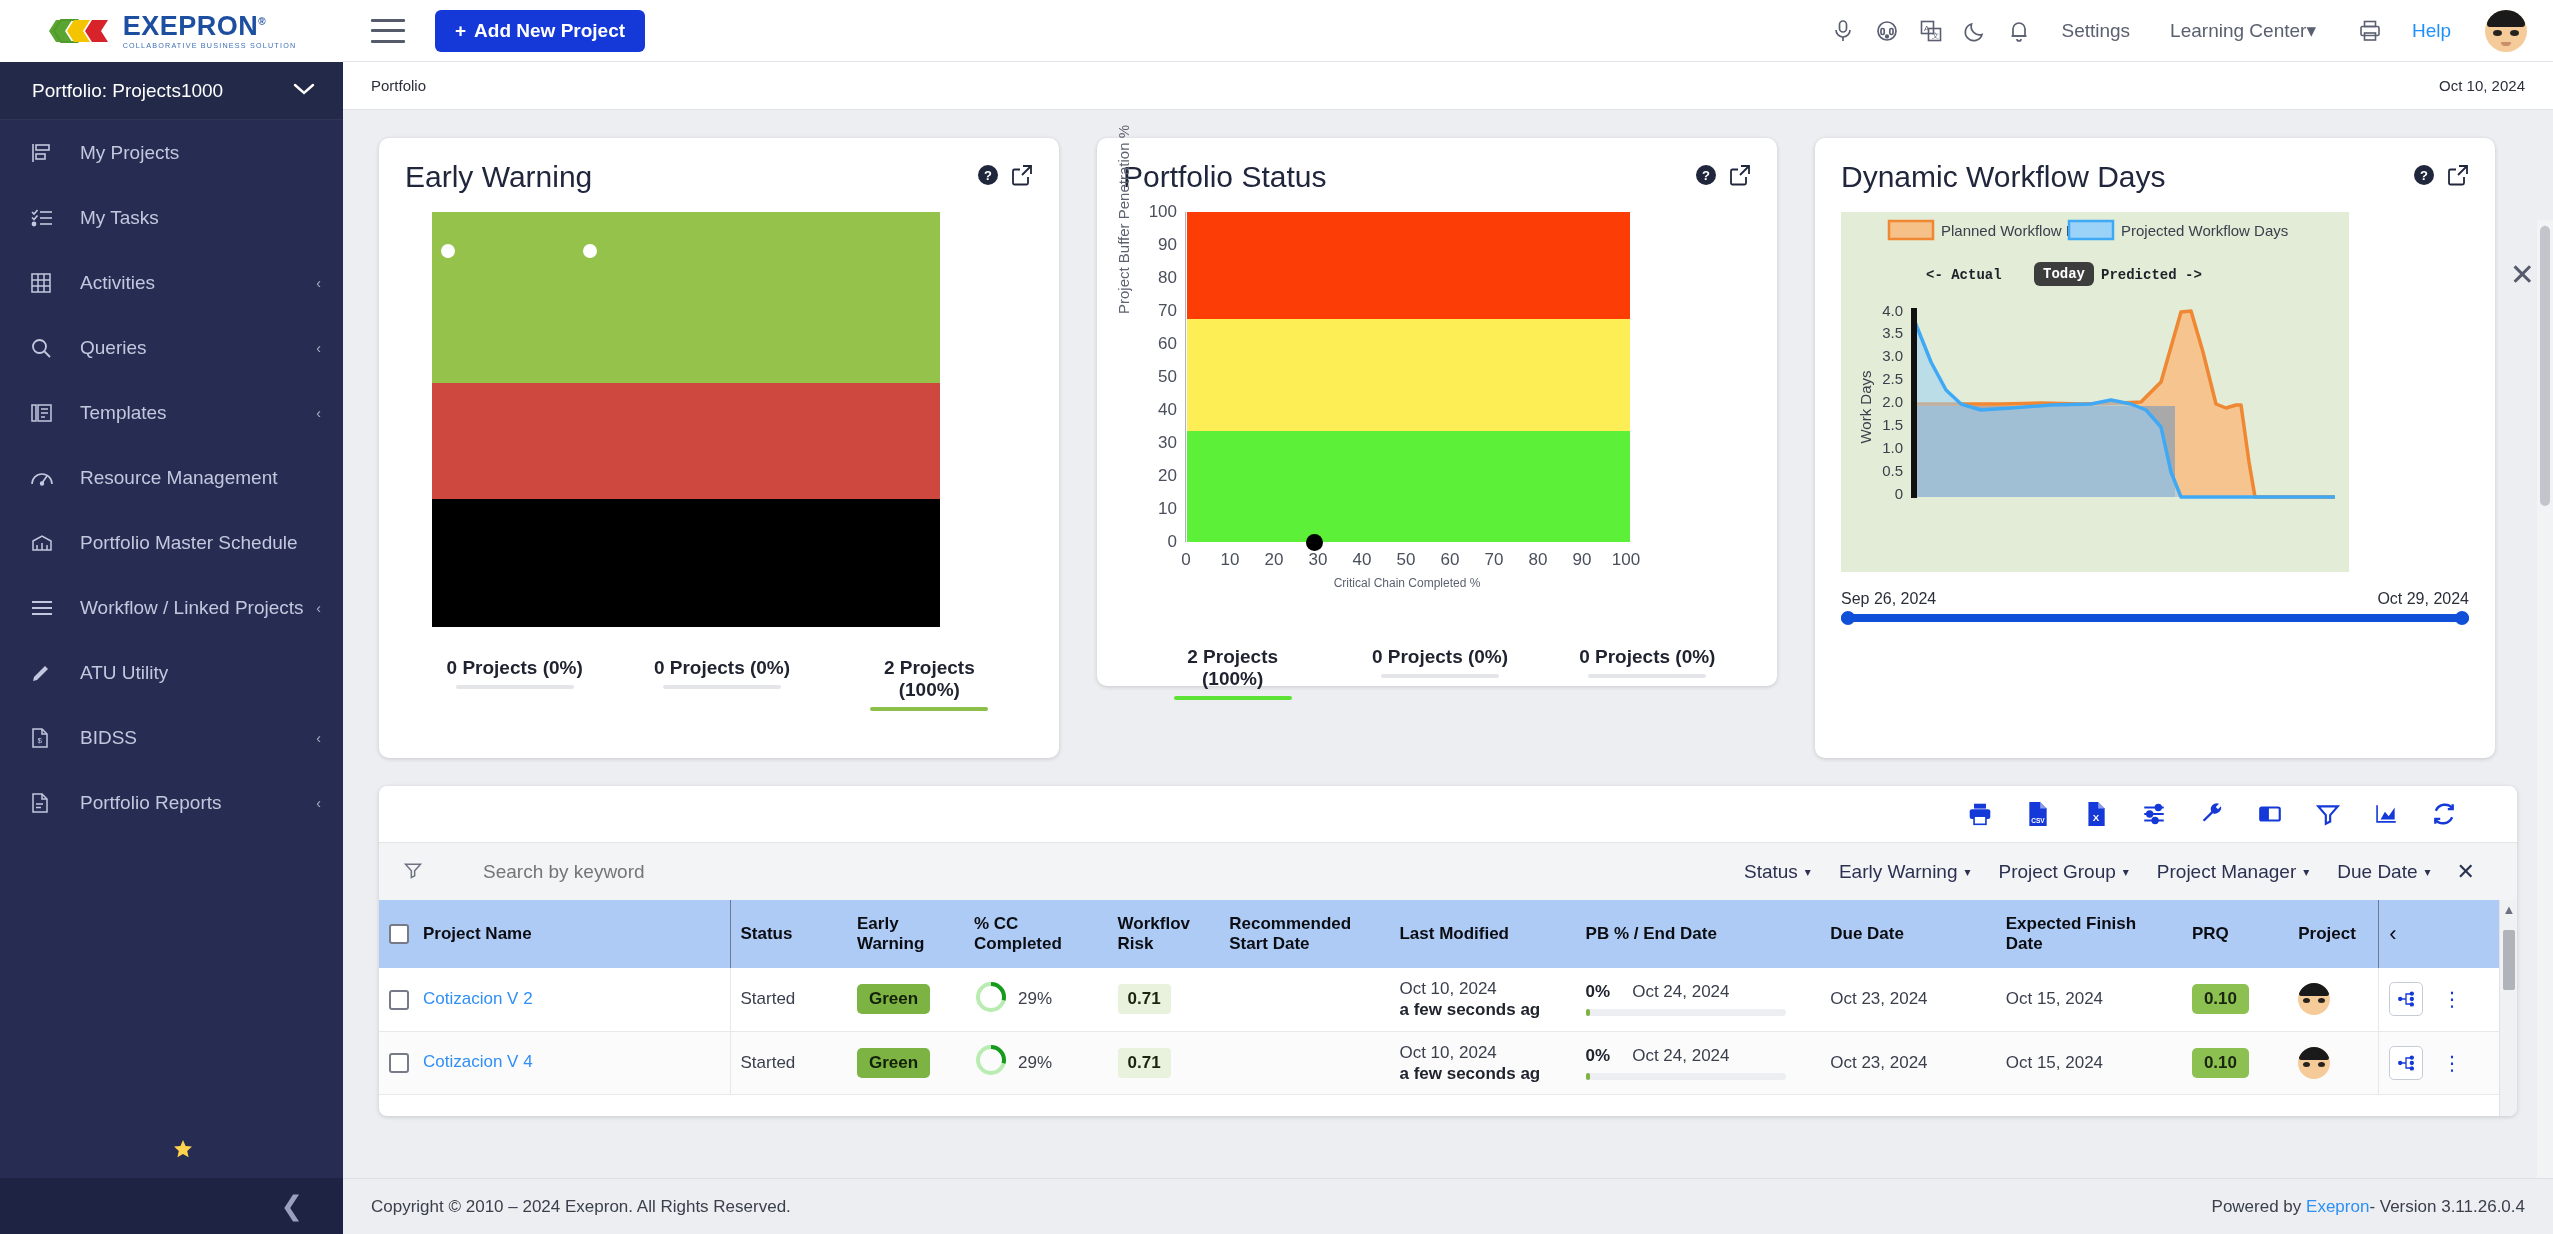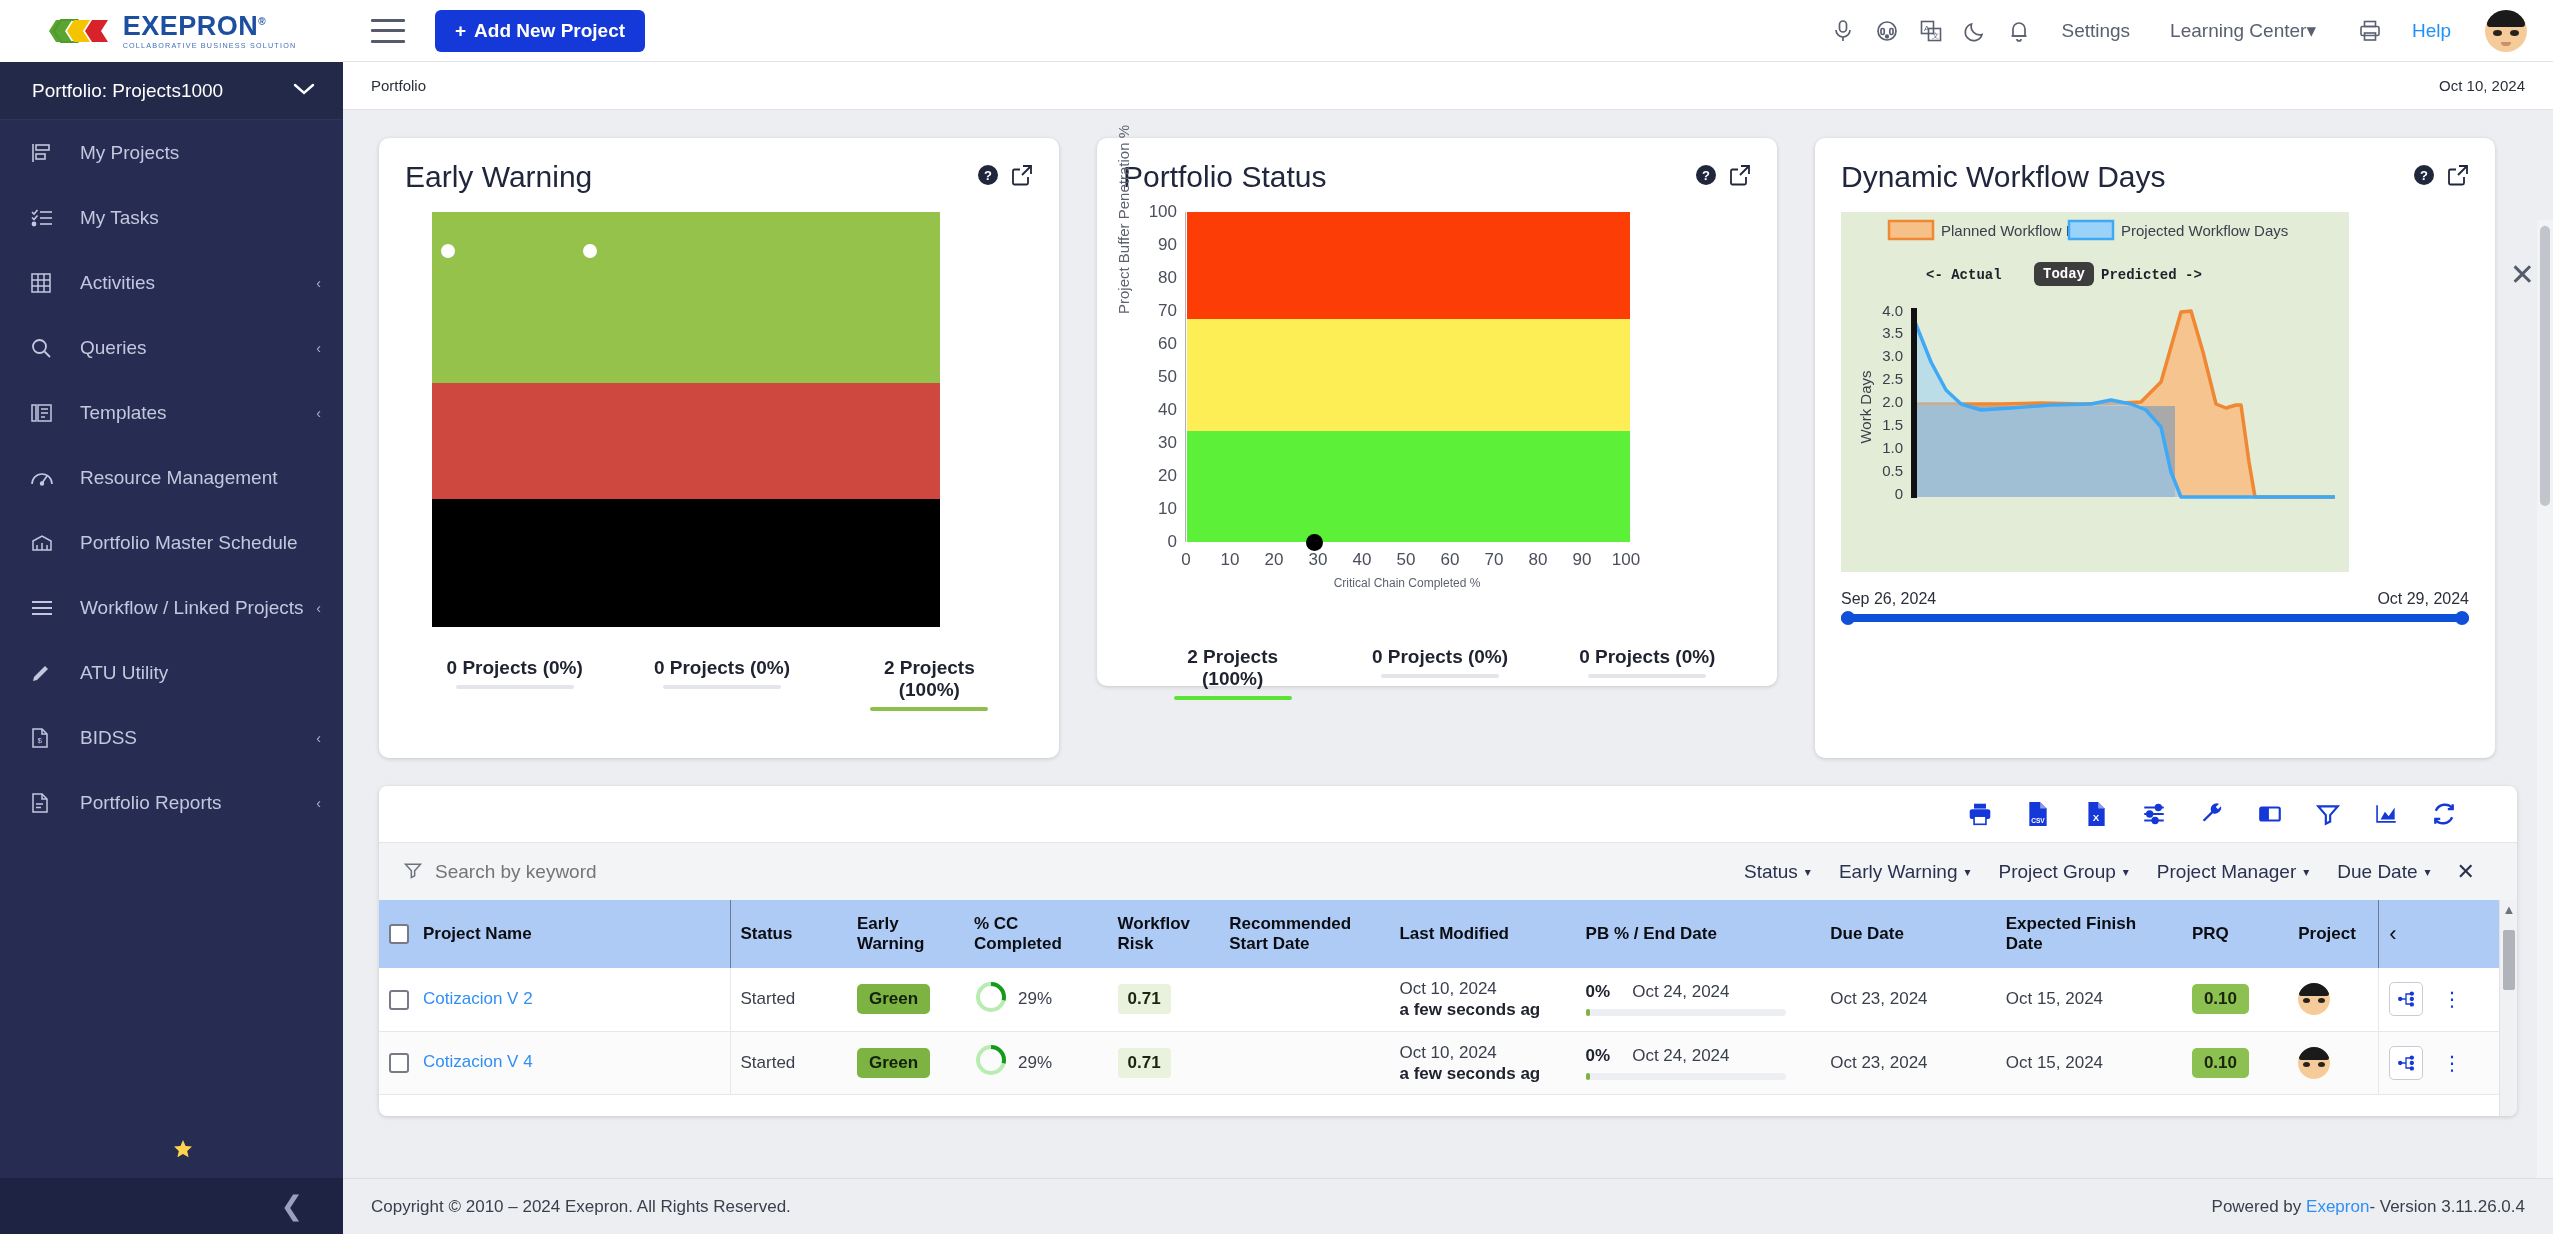--- a/index.html
+++ b/index.html
@@ -260,20 +260,21 @@
   #table-toolbar .tt { color: #1538d8; cursor: pointer; display: flex; }
   #filter-bar {
     height: 58px; background: #f3f4f6; border-top: 1px solid #e3e5e9;
     display: flex; align-items: center; padding: 0 24px 0 24px;
   }
   #search-wrap { display: flex; align-items: center; gap: 12px; color: #6d7281; }
   #search-input {
     border: none; background: transparent; outline: none;
     font-size: 19px; color: #b91c1c; width: 520px;
     font-family: "Liberation Sans", sans-serif;
+    margin-left: 48px;
   }
   #filter-chips { margin-left: auto; display: flex; align-items: center; gap: 0; }
   .chip {
     font-size: 19px; color: #2b3150; padding: 0 14px; cursor: pointer;
     display: flex; align-items: center; gap: 7px; white-space: nowrap;
   }
   .chip .car { font-size: 12px; }
   #chip-close { font-size: 22px; color: #2b3150; padding: 0 18px 0 12px; cursor: pointer; }
 
   table { border-collapse: collapse; width: 100%; table-layout: fixed; }

